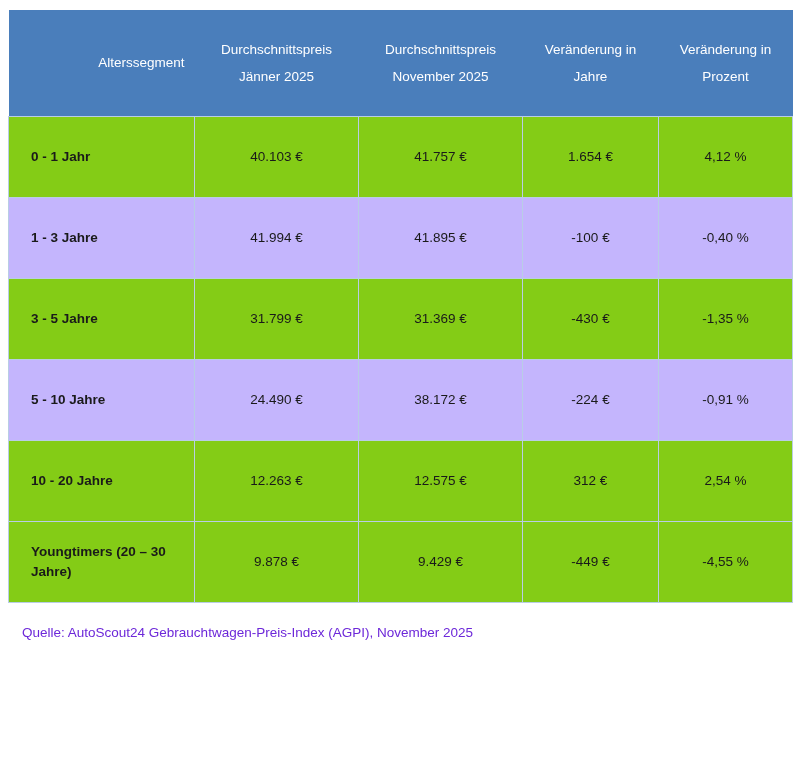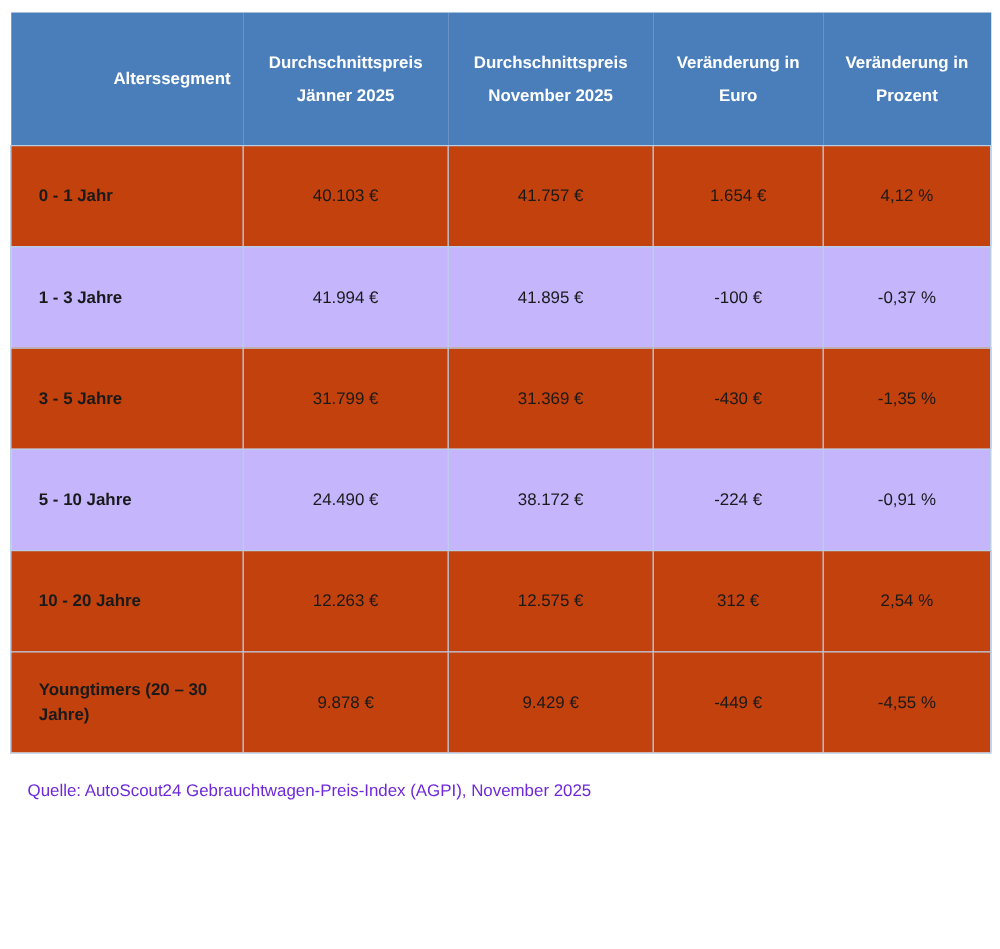--- a/index.html
+++ b/index.html
@@ -30,21 +30,21 @@
   table.price-table col.c0 { width: 186px; }
   table.price-table col.c1 { width: 164px; }
   table.price-table col.c2 { width: 164px; }
   table.price-table col.c3 { width: 136px; }
   table.price-table col.c4 { width: 134px; }
 
   thead th {
     background: #4a7ebb;
     color: #ffffff;
     font-size: 13.5px;
-    font-weight: bold;
+    font-weight: normal;
     height: 106px;
     padding: 6px 10px;
     box-sizing: border-box;
     text-align: center;
     vertical-align: middle;
     line-height: 2.0;
     border: none;
   }
   thead th.first-head {
     text-align: right;
@@ -70,21 +70,21 @@
     border-right: 1px solid #b9cde5;
   }
   tbody tr td:first-child {
     text-align: left;
     padding-left: 22px;
     font-weight: bold;
     border-left: 1px solid #b9cde5;
     line-height: 1.45;
   }
   tbody tr.shade td {
-    background: #c2410c;
+    background: #84cc16;
   }
   tbody tr.plain td {
     background: #c4b5fd;
   }
   tbody tr:first-child td {
     border-top: 1px solid #b9cde5;
   }
 
   .source {
     margin: 22px 0 0 14px;
@@ -113,42 +113,42 @@
         <th>
           <span class="hl">Durchschnittspreis</span>
           <span class="hl">Jänner 2025</span>
         </th>
         <th>
           <span class="hl">Durchschnittspreis</span>
           <span class="hl">November 2025</span>
         </th>
         <th>
           <span class="hl">Veränderung in</span>
-          <span class="hl">Euro</span>
+          <span class="hl">Jahre</span>
         </th>
         <th>
           <span class="hl">Veränderung in</span>
           <span class="hl">Prozent</span>
         </th>
       </tr>
     </thead>
     <tbody>
       <tr class="shade">
         <td>0 - 1 Jahr</td>
         <td>40.103 €</td>
         <td>41.757 €</td>
         <td>1.654 €</td>
         <td>4,12 %</td>
       </tr>
       <tr class="plain">
         <td>1 - 3 Jahre</td>
         <td>41.994 €</td>
         <td>41.895 €</td>
         <td>-100 €</td>
-        <td>-0,37 %</td>
+        <td>-0,40 %</td>
       </tr>
       <tr class="shade">
         <td>3 - 5 Jahre</td>
         <td>31.799 €</td>
         <td>31.369 €</td>
         <td>-430 €</td>
         <td>-1,35 %</td>
       </tr>
       <tr class="plain">
         <td>5 - 10 Jahre</td>

